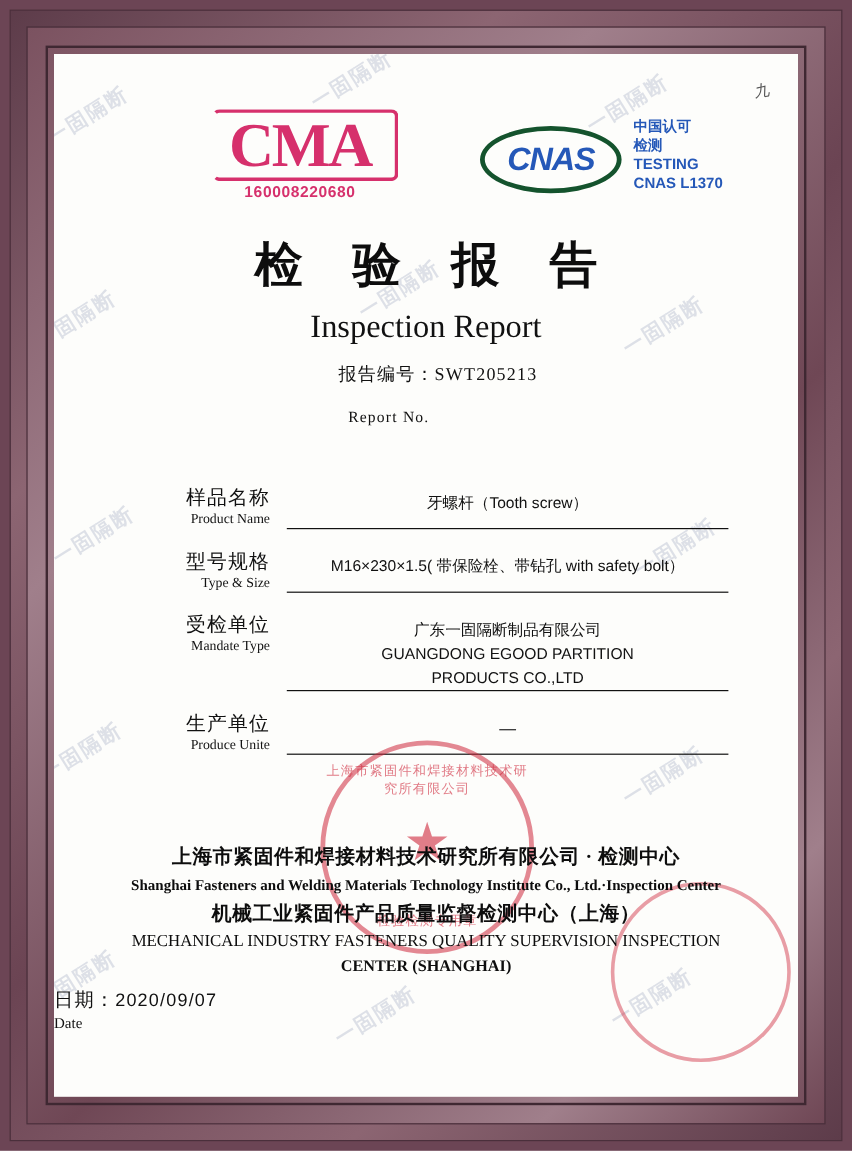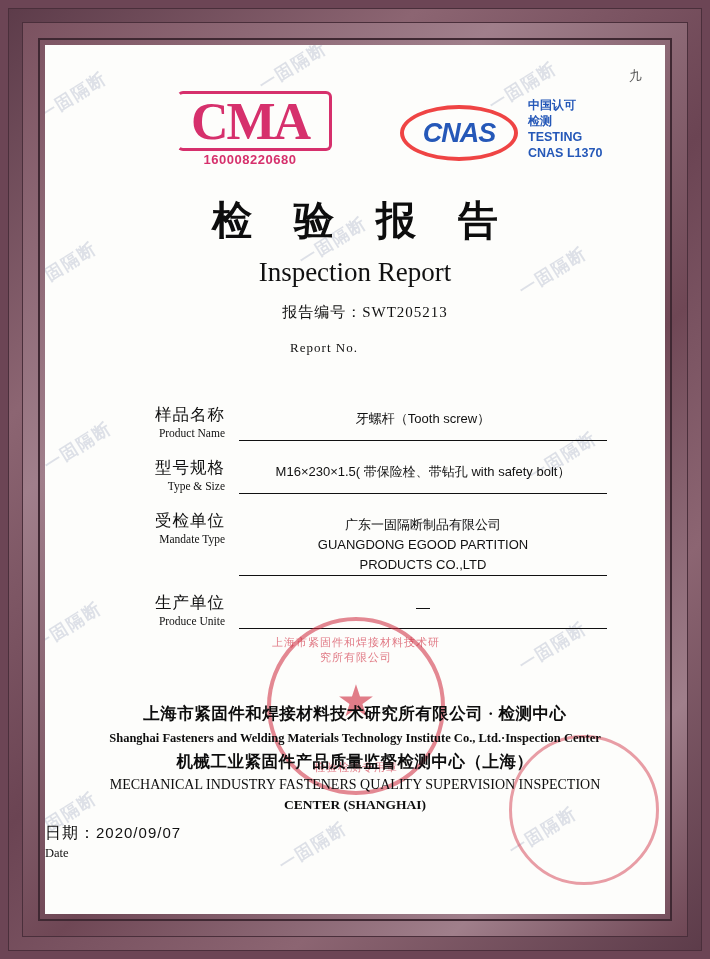--- a/index.html
+++ b/index.html
@@ -116,21 +116,21 @@
     position: absolute;
     left: 355px;
     top: 0px;
     width: 220px;
     height: 95px;
   }
   .cnas-oval {
     position: absolute;
     left: 0; top: 20px;
     width: 118px; height: 56px;
-    border: 4px solid #ef4444;
+    border: 4px solid #14532d;
     border-radius: 50%;
     box-sizing: border-box;
     color: #2558b8;
     font-family: "Liberation Sans", sans-serif;
     font-weight: bold;
     font-style: italic;
     font-size: 27px;
     text-align: center;
     line-height: 48px;
     letter-spacing: -1px;

